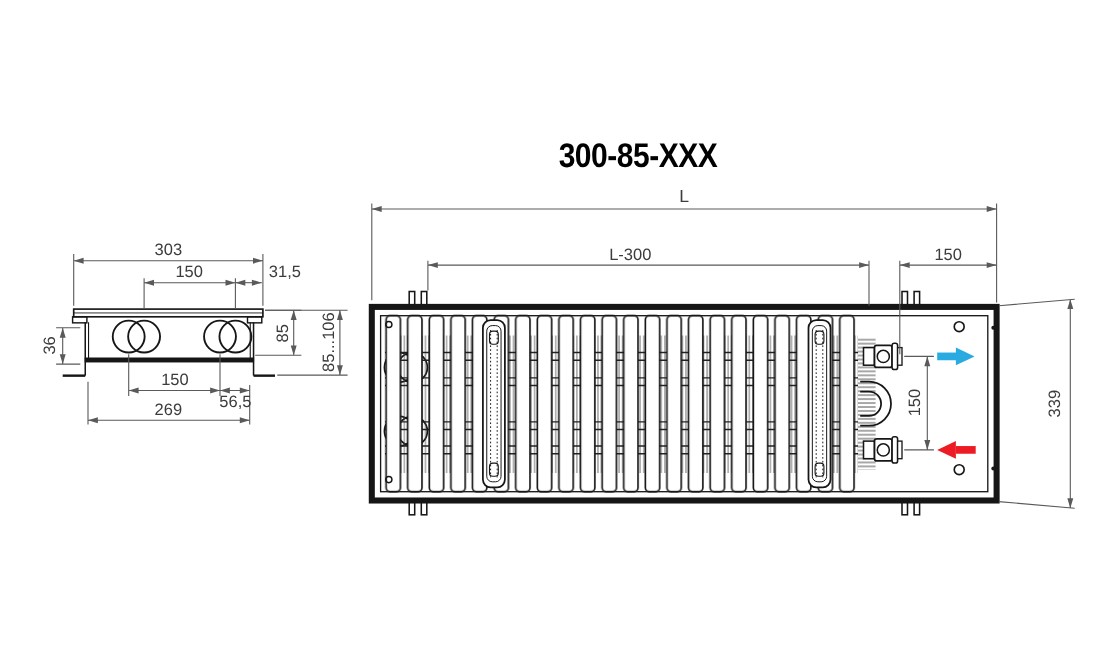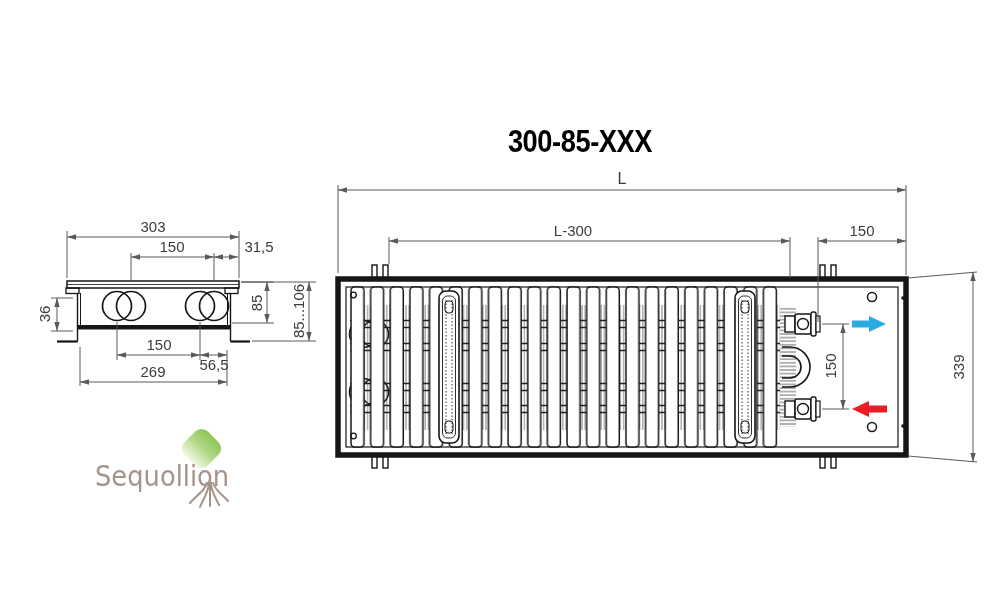--- a/index.html
+++ b/index.html
@@ -233,27 +233,14 @@
         <polygon class="arr" points="513,249 510.3,240 515.7,240"></polygon>
       <text x="506" y="206" text-anchor="middle" transform="rotate(-90 506 206)">150</text>
 
       <path class="dim" d="M578,118 L647,112 M578,296 L647,302 M643,112 V302"></path>
       <polygon class="arr" points="643,112 640.3,121 645.7,121"></polygon>
         <polygon class="arr" points="643,302 640.3,293 645.7,293"></polygon>
       <text x="634" y="207" text-anchor="middle" transform="rotate(-90 634 207)">339</text>
     </g>
   </svg>
 
-  <div id="logo">
-    <div id="logo-canopy"></div>
-    <svg id="logo-roots" width="44" height="28" viewBox="0 0 44 28">
-      <g fill="none" stroke="#a5948a" stroke-width="2" stroke-linecap="round">
-        <path d="M20,0 C19,8 10,13 3,21"></path>
-        <path d="M22,0 C22,10 16,17 13,25"></path>
-        <path d="M23,0 L23,24"></path>
-        <path d="M24,0 C24,10 29,16 32,23"></path>
-        <path d="M26,0 C27,8 36,13 41,19"></path>
-      </g>
-    </svg>
-    <span id="logo-text">Sequollion</span>
-  </div>
 
 </div>
 
 </body></html>

